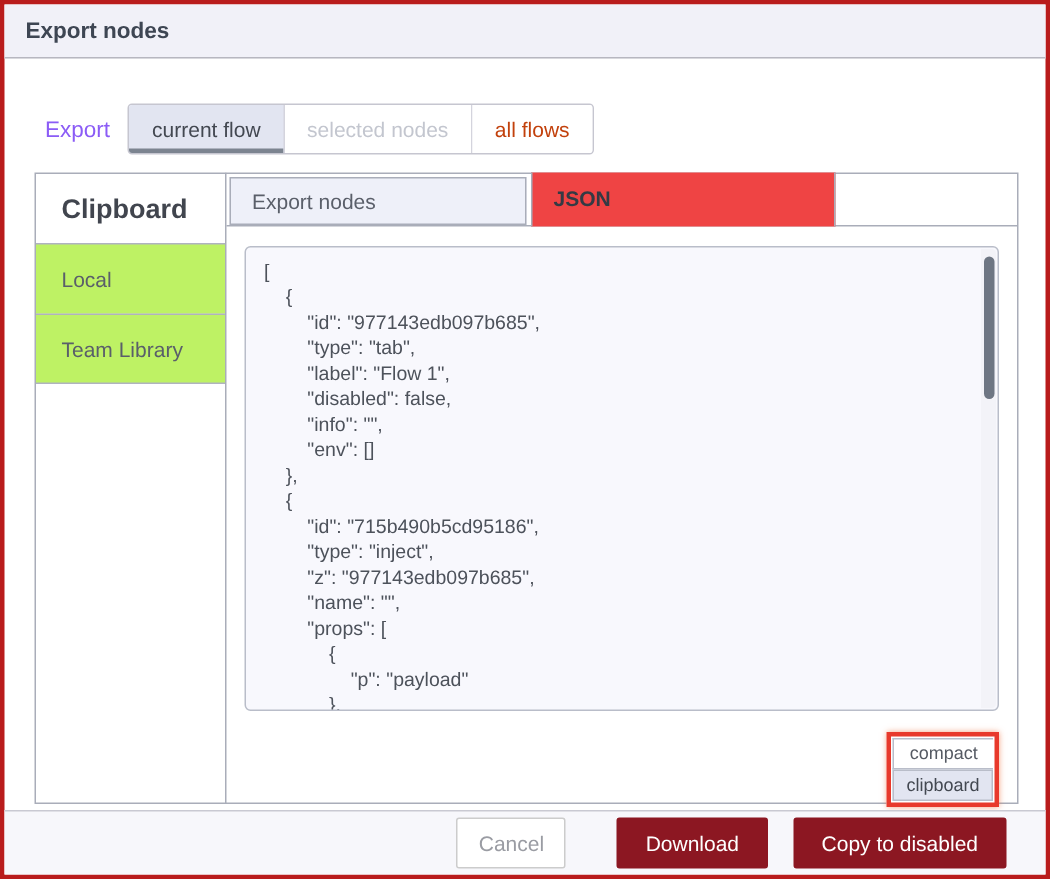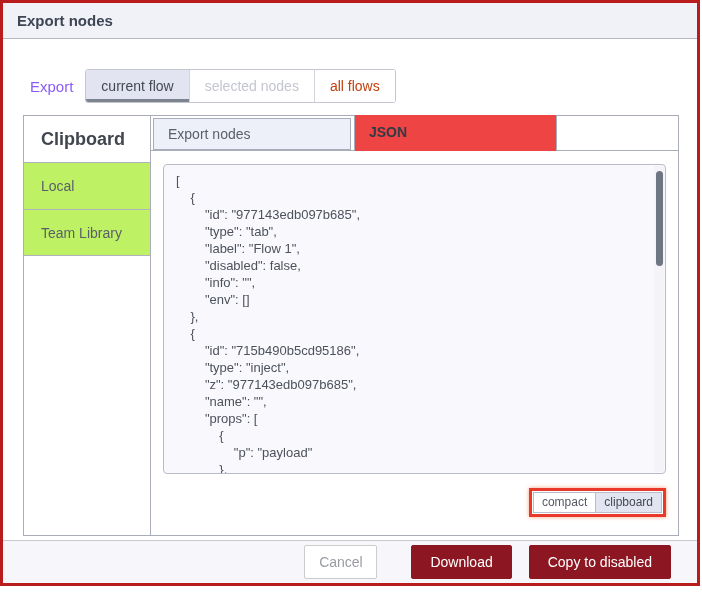--- a/index.html
+++ b/index.html
@@ -92,21 +92,21 @@
     background: #f3f3f8; border-radius: 0 3px 3px 0;
   }
   .scroll-thumb {
     position: absolute; top: 5px; right: 1px; width: 7px; height: 95px;
     background: #6e7683; border-radius: 4px; cursor: pointer;
   }
 
   .format-toggle-wrap {
     position: absolute; right: 12px; top: 337px;
     border: 3px solid #e8392b; box-shadow: 0 0 4px rgba(240,110,60,.65);
-    padding: 1px; display: inline-flex; background: #fff;
+    padding: 1px; display: inline-flex; background: #fff; flex-direction: column;
   }
   .format-btn {
     font-size: 12px; height: 21px; line-height: 19px; padding: 0 8px;
     border: 1px solid #b9bdc9; background: #fff; color: #555a63; cursor: pointer;
     font-family: "Liberation Sans", sans-serif;
   }
   .format-btn.first { border-right: none; }
   .format-btn.selected { background: #e2e5f1; color: #434851; }
 
   

